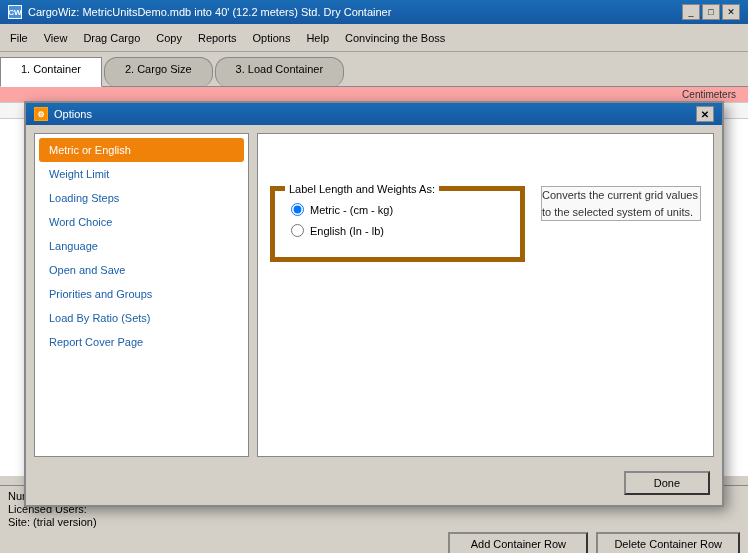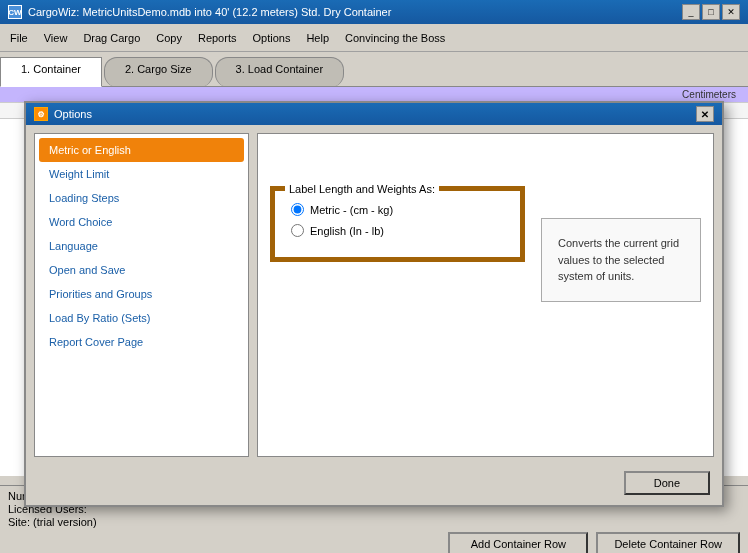--- a/index.html
+++ b/index.html
@@ -232,27 +232,26 @@
     }
 
     
     .content-row {
       display: flex;
       gap: 16px;
       align-items: flex-start;
     }
     .description-box {
       border: 1px solid #aaa;
-      padding: 16px;
+      padding: 0;
       font-size: 11px;
       line-height: 1.5;
       color: #333;
       width: 160px;
       background: #f9f9f9;
-      margin-top: 32px;
     }
 
     
     .dialog-footer {
       display: flex;
       justify-content: flex-end;
       padding: 6px 12px 10px 12px;
     }
     .done-btn {
       padding: 4px 28px;
@@ -315,21 +314,21 @@
   </div>
 
   <div class="tabs-bar">
     <div class="tab active">1. Container</div>
     <div class="tab">2. Cargo Size</div>
     <div class="tab">3. Load Container</div>
   </div>
 
   <div style="background: white; border-top: 1px solid #888; height: 390px; position: relative;">
 
-    <div style="display: flex; justify-content: flex-end; background: #c4b5fd; border-bottom: 1px solid #ccc; padding: 2px 4px; font-size: 10px; color: #333;">
+    <div style="display: flex; justify-content: flex-end; background: #fca5a5; border-bottom: 1px solid #ccc; padding: 2px 4px; font-size: 10px; color: #333;">
       <span style="padding-right: 8px;">Centimeters</span>
     </div>
     <div style="display: flex; justify-content: flex-end; border-bottom: 1px solid #ccc; background: #f5f5f5;">
       <div class="grid-col">Length To</div>
       <div class="grid-col">Width To</div>
       <div class="grid-col">Height To</div>
     </div>
 
     <div class="dialog-overlay" style="top: 14px;">
 

